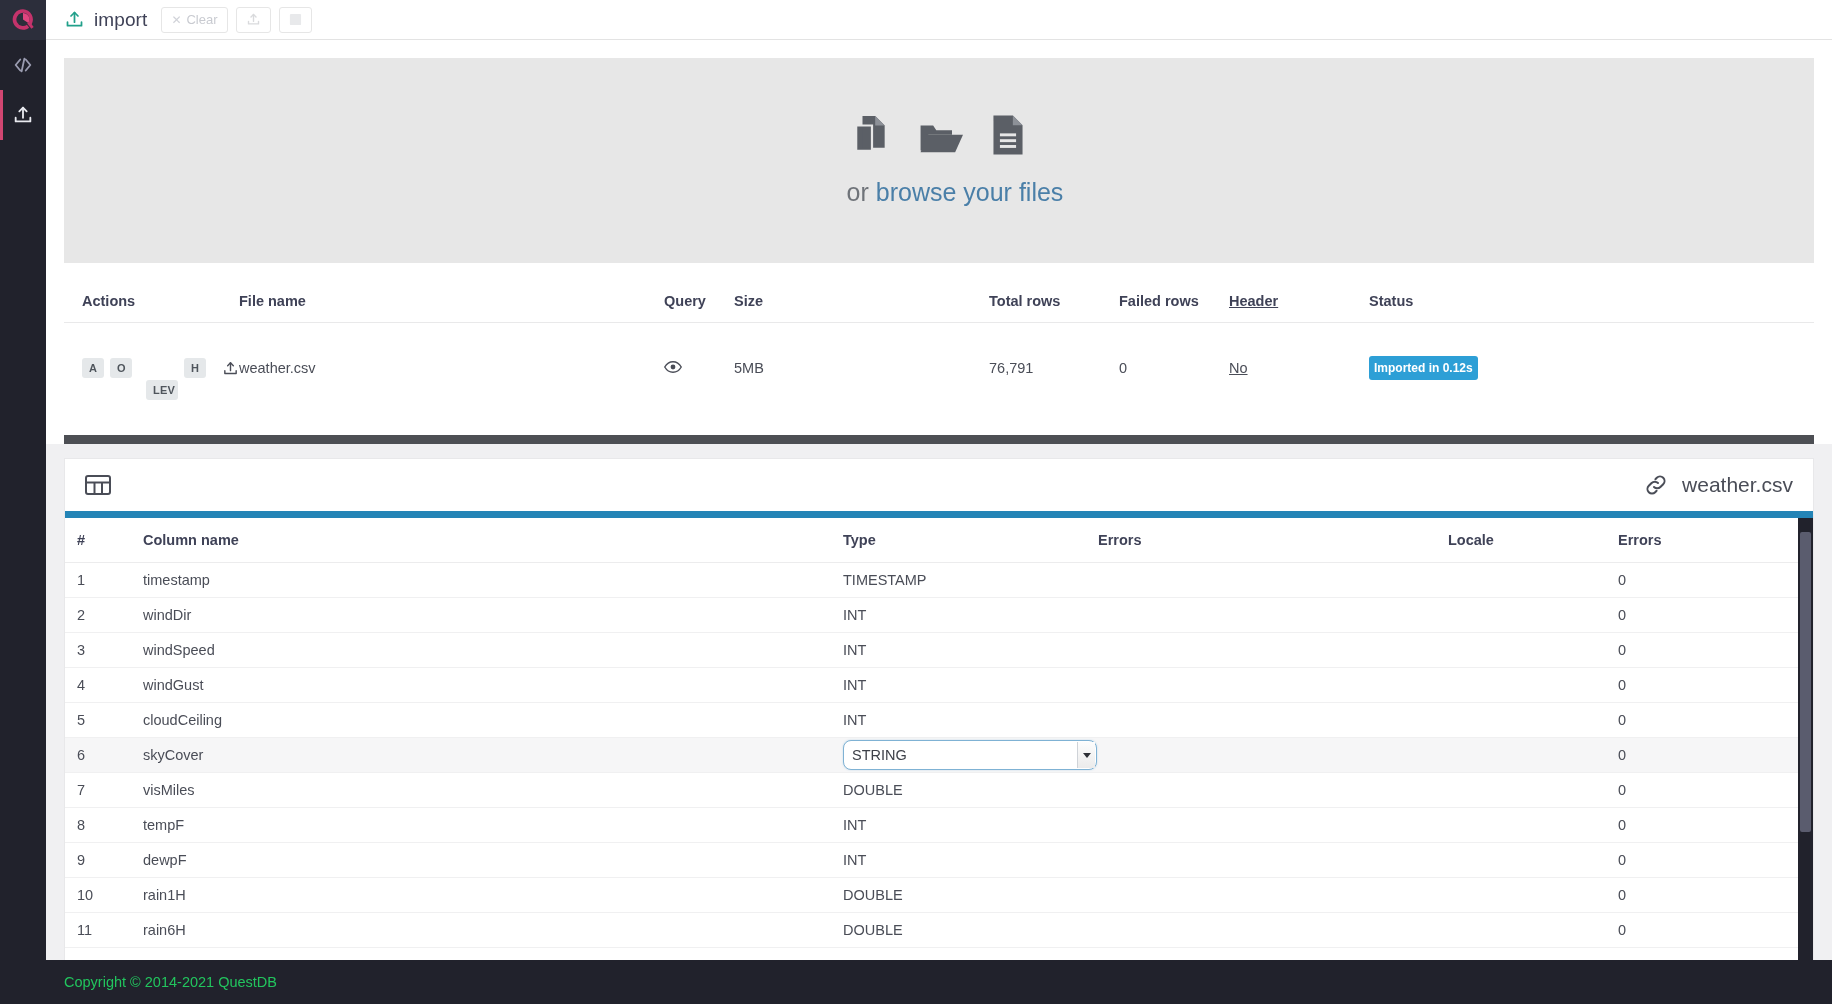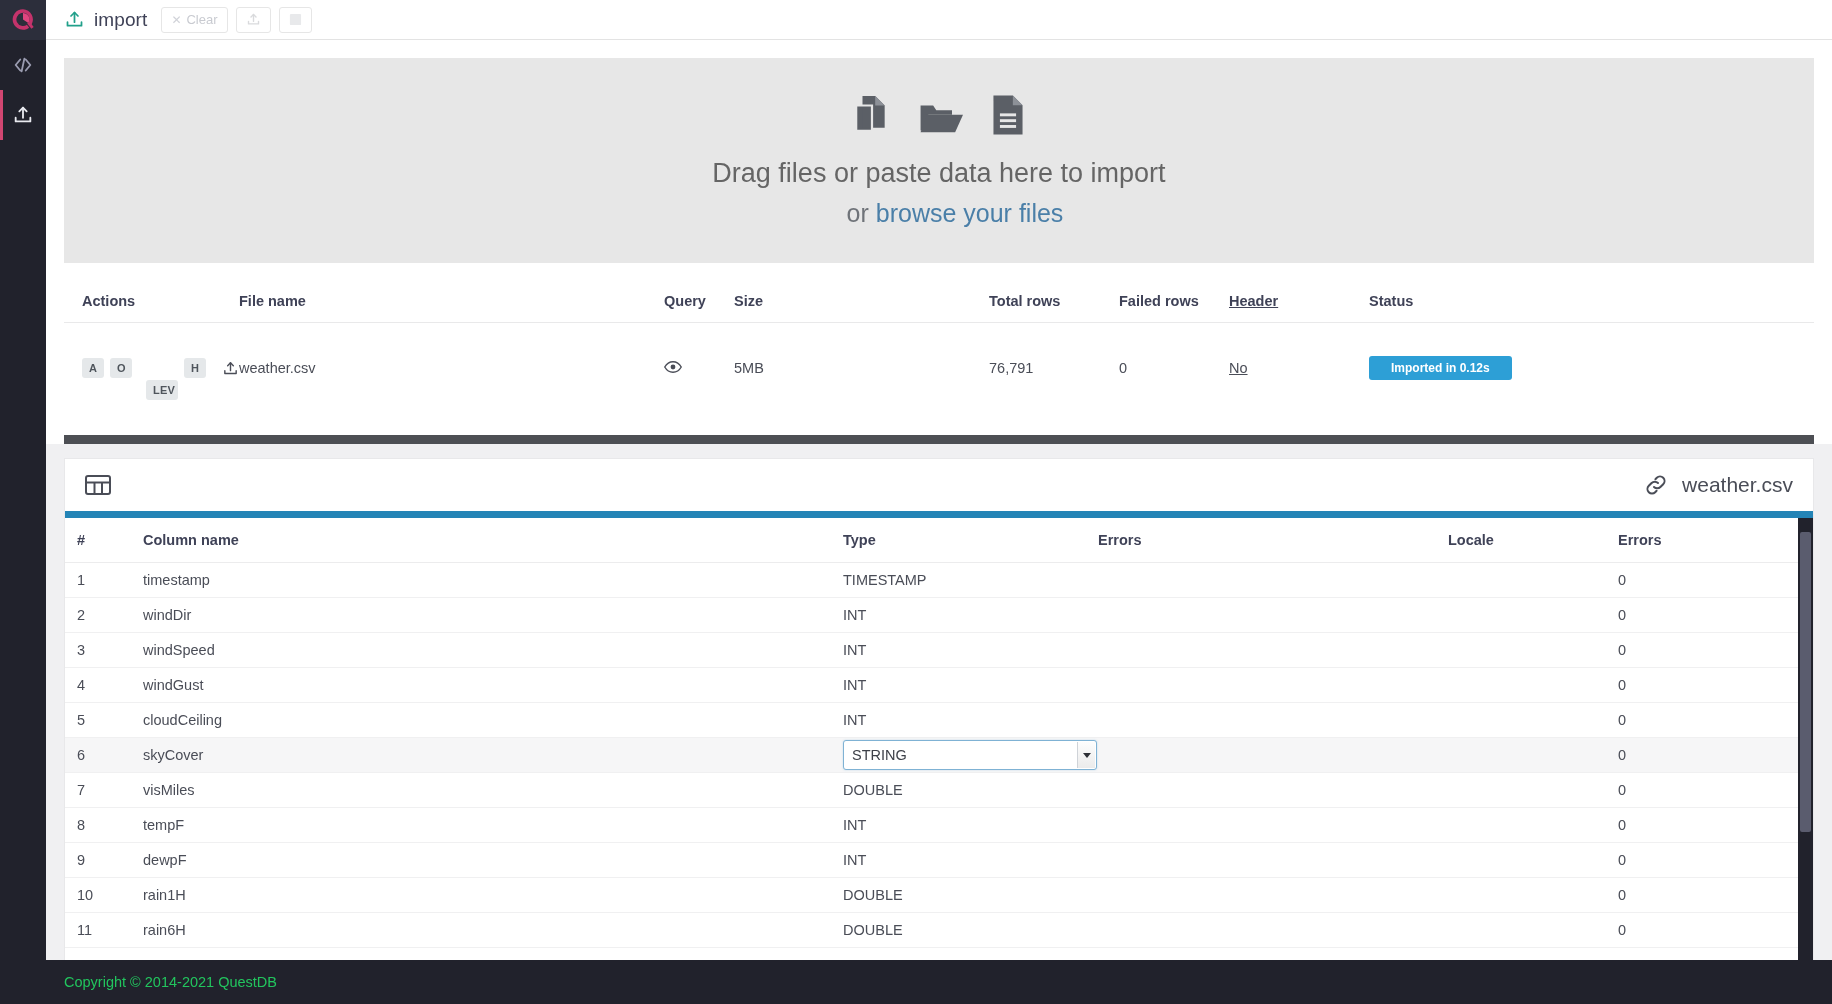--- a/index.html
+++ b/index.html
@@ -148,21 +148,21 @@
     text-align: center;
     letter-spacing: .2px;
   }
   .badge.gap { margin-left: 8px; margin-top: 44px; }
   .up-ic { margin-left: 10px; display: inline-flex; }
   .status-badge {
     display: inline-block;
     background: #2d9fd6; color: #fff;
     font-size: 12px; font-weight: bold;
     border-radius: 3px;
-    padding: 5px 22px;
+    padding: 5px 5px;
   }
   .eye { color: #4a4d57; }
 
   .dark-divider {
     height: 9px;
     background: #4d4f54;
     margin-top: 22px;
   }
 
   
@@ -222,21 +222,21 @@
   .s-type { width: 255px; }
   .s-pattern { width: 350px; }
   .s-locale { width: 170px; }
   .s-errors { width: auto; }
   tr.row-active td { background: #f6f6f7; }
 
   .type-select {
     position: relative;
     width: 254px; height: 30px;
     border: 1px solid #7fb2d4;
-    border-radius: 3px;
+    border-radius: 8px;
     background: #fff;
     display: flex; align-items: center;
     box-shadow: 0 0 2px rgba(90,160,210,.35);
   }
   .type-select .val {
     font-size: 14.5px; color: #3d4048;
     padding-left: 8px;
   }
   .type-select .arrow-btn {
     position: absolute; right: 1px; top: 1px; bottom: 1px;
@@ -357,21 +357,20 @@
             <svg width="34" height="42" viewBox="0 0 20 26">
               <path d="M1 1h12l6 6v18H1z" fill="#5b5f66"></path>
               <path d="M13 1l6 6h-6z" fill="#8d9198"></path>
               <g fill="#e7e7e7">
                 <rect x="5" y="12" width="10" height="1.8"></rect>
                 <rect x="5" y="15.6" width="10" height="1.8"></rect>
                 <rect x="5" y="19.2" width="10" height="1.8"></rect>
               </g>
             </svg>
           </div>
-          <div class="dz-title">Drag files or paste data here to import</div>
           <div class="dz-sub">
             <span>or </span><a href="#">browse your files</a>
           </div>
         </div>
 
         <table class="file-table">
           <thead>
             <tr>
               <th class="c-actions">Actions</th>
               <th class="c-name">File name</th>

